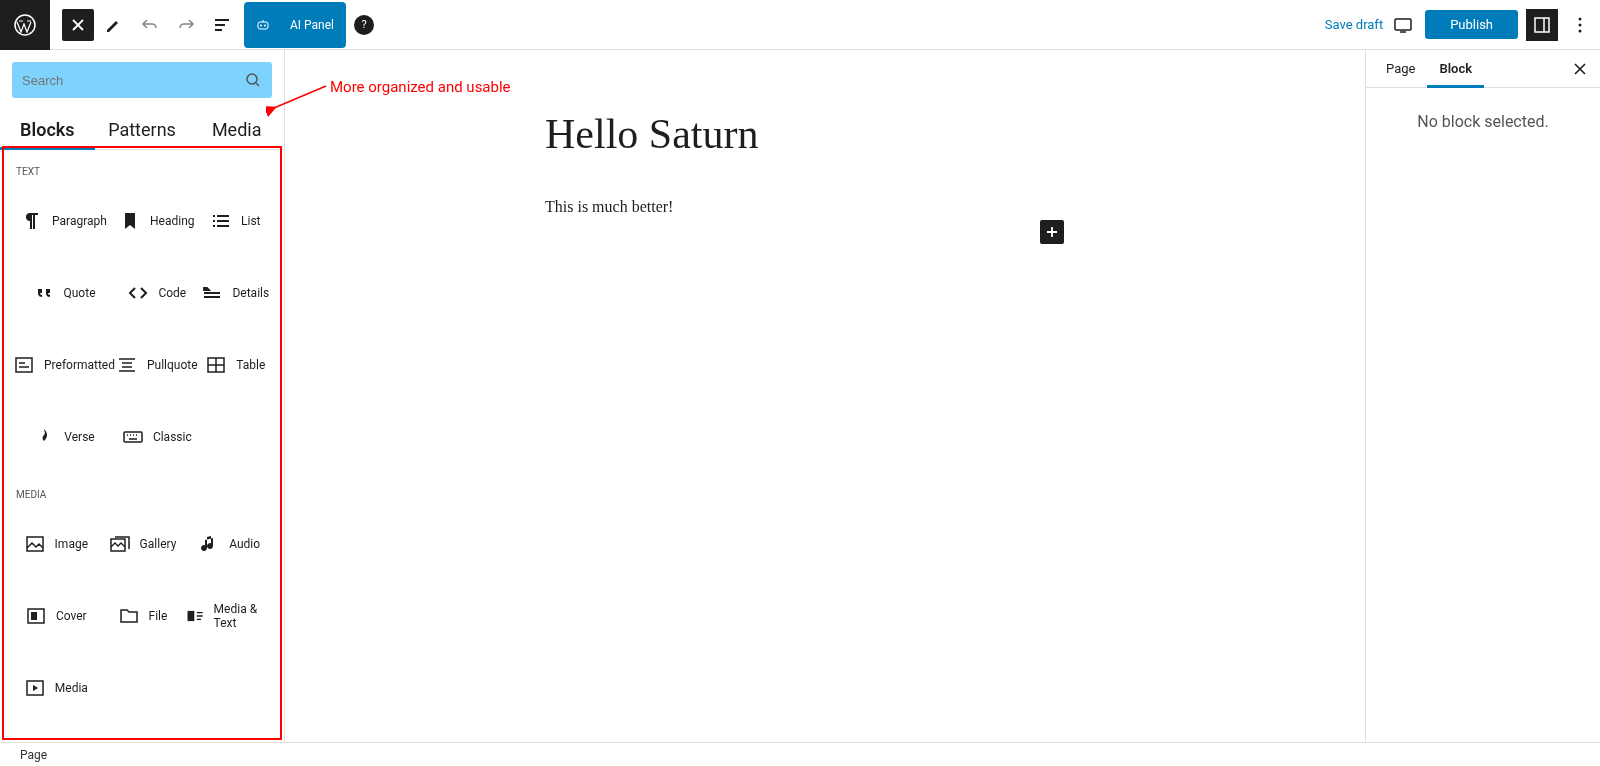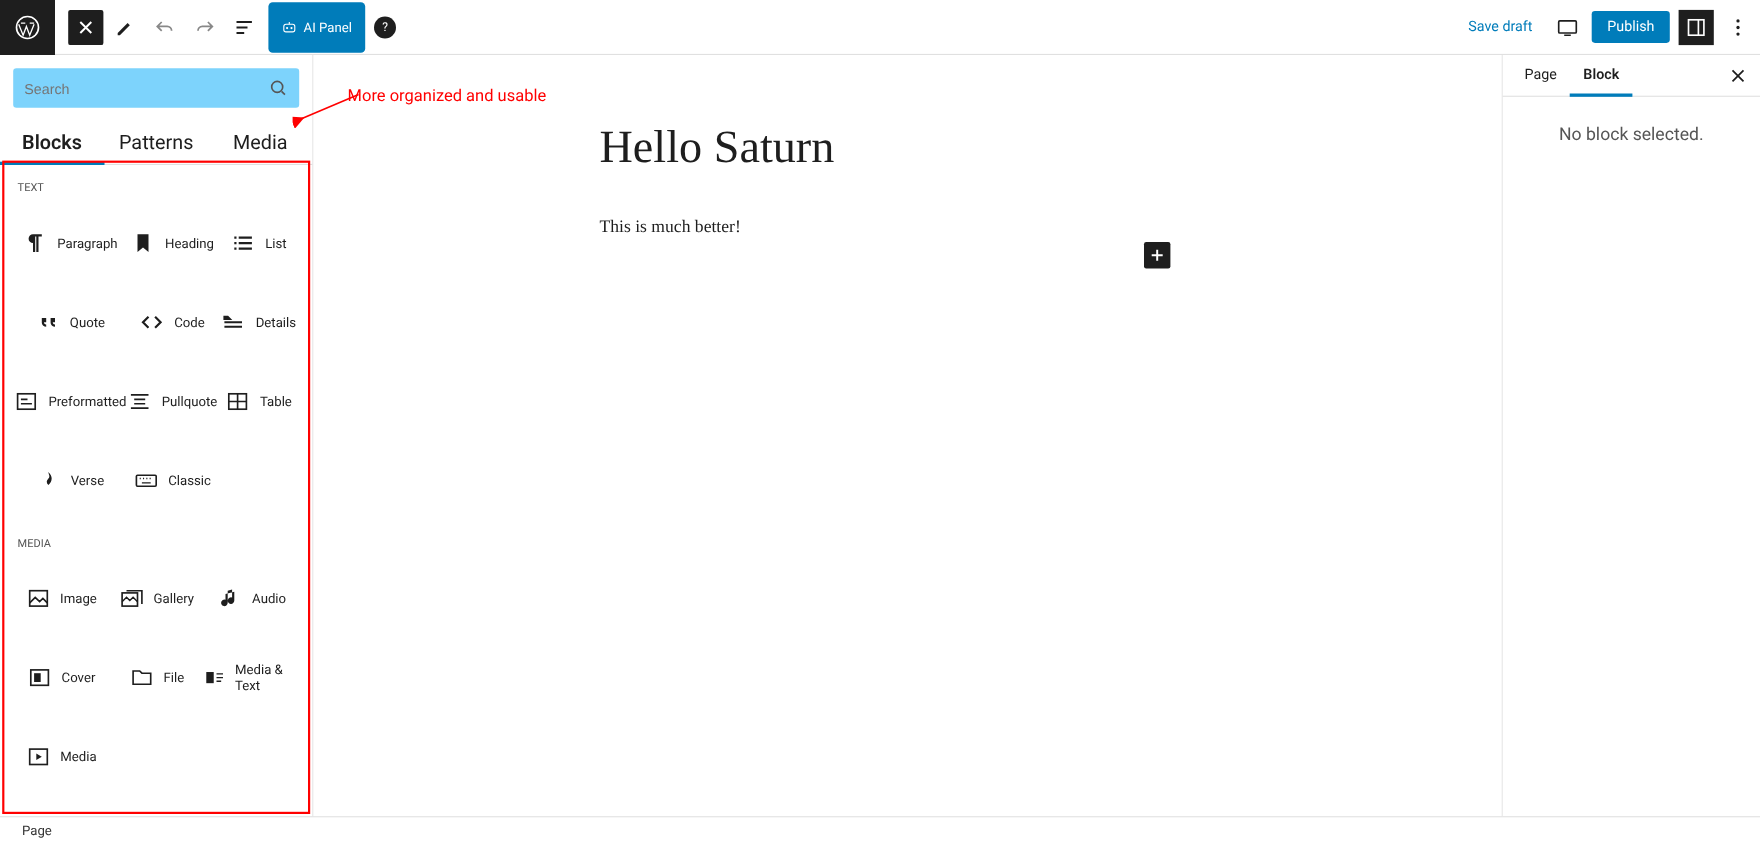--- a/index.html
+++ b/index.html
@@ -4,26 +4,26 @@
 <style>
 * { box-sizing: border-box; margin: 0; padding: 0; }
 body { font-family: -apple-system, BlinkMacSystemFont, "Segoe UI", Roboto, sans-serif; font-size: 13px; color: #1e1e1e; background: #fff; overflow: hidden; }
 .app { width: 1600px; height: 766px; display: flex; flex-direction: column; position: relative; }
 
 .topbar { height: 50px; display: flex; align-items: center; border-bottom: 1px solid #e0e0e0; }
 .wp-logo { width: 50px; height: 50px; background: #1e1e1e; display: flex; align-items: center; justify-content: center; }
 .close-btn { width: 32px; height: 32px; background: #1e1e1e; margin-left: 12px; display: flex; align-items: center; justify-content: center; color: #fff; border-radius: 2px; cursor: pointer; }
 .tool-icon { width: 32px; height: 32px; display: flex; align-items: center; justify-content: center; cursor: pointer; color: #1e1e1e; margin-left: 4px; }
 .tool-icon.muted { color: #888; }
-.ai-panel { background: #007cba; color: #fff; padding: 16px 12px; border-radius: 4px; font-size: 12px; display: flex; align-items: center; gap: 6px; margin-left: 6px; cursor: pointer; }
+.ai-panel { background: #007cba; color: #fff; padding: 16px 12px; border-radius: 4px; font-size: 12px; display: flex; align-items: center; gap: 20px; margin-left: 6px; cursor: pointer; }
 .help-icon { width: 20px; height: 20px; border-radius: 50%; background: #1e1e1e; color: #fff; display: flex; align-items: center; justify-content: center; font-size: 11px; margin-left: 8px; cursor: pointer; }
 .spacer { flex: 1; }
-.save-draft { color: #007cba; font-size: 13px; margin-right: 16px; cursor: pointer; }
+.save-draft { color: #007cba; font-size: 13px; margin-right: 4px; cursor: pointer; }
 .view-icon { width: 32px; height: 32px; display: flex; align-items: center; justify-content: center; cursor: pointer; margin-right: 6px; }
-.publish-btn { background: #007cba; color: #fff; padding: 7px 14px; border-radius: 3px; font-size: 13px; cursor: pointer; margin-right: 8px; }
+.publish-btn { background: #007cba; color: #fff; padding: 7px 25px; border-radius: 3px; font-size: 13px; cursor: pointer; margin-right: 8px; }
 .settings-toggle { width: 32px; height: 32px; background: #1e1e1e; display: flex; align-items: center; justify-content: center; cursor: pointer; margin-right: 6px; }
 .more-menu { width: 32px; height: 32px; display: flex; align-items: center; justify-content: center; cursor: pointer; margin-right: 4px; }
 
 .body { flex: 1; display: flex; overflow: hidden; }
 
 .inserter { width: 285px; display: flex; flex-direction: column; border-right: 1px solid #e0e0e0; position: relative; }
 .search-wrap { padding: 12px; }
 .search-box { background: #7dd3fc; border-radius: 3px; height: 36px; display: flex; align-items: center; padding: 0 10px; }
 .search-box input { flex: 1; background: transparent; border: none; outline: none; font-size: 13px; color: #666; }
 
@@ -307,14 +307,14 @@
   </div>
 
   <svg class="arrow-svg" style="left:266px;top:78px" width="70" height="40">
     <defs>
         <marker id="ah" markerWidth="8" markerHeight="8" refX="2" refY="4" orient="auto">
           <path d="M8 0L0 4l8 4z" fill="red"></path>
         </marker>
       </defs>
     <path d="M60 8 L8 30" stroke="red" stroke-width="1.5" fill="none" marker-end="url(#ah)"></path>
   </svg>
-  <div class="annotation" style="left:316px;top:78px">More organized and usable</div>
+  <div class="annotation" style="left:330px;top:78px">More organized and usable</div>
 </div>
 
 </body></html>

